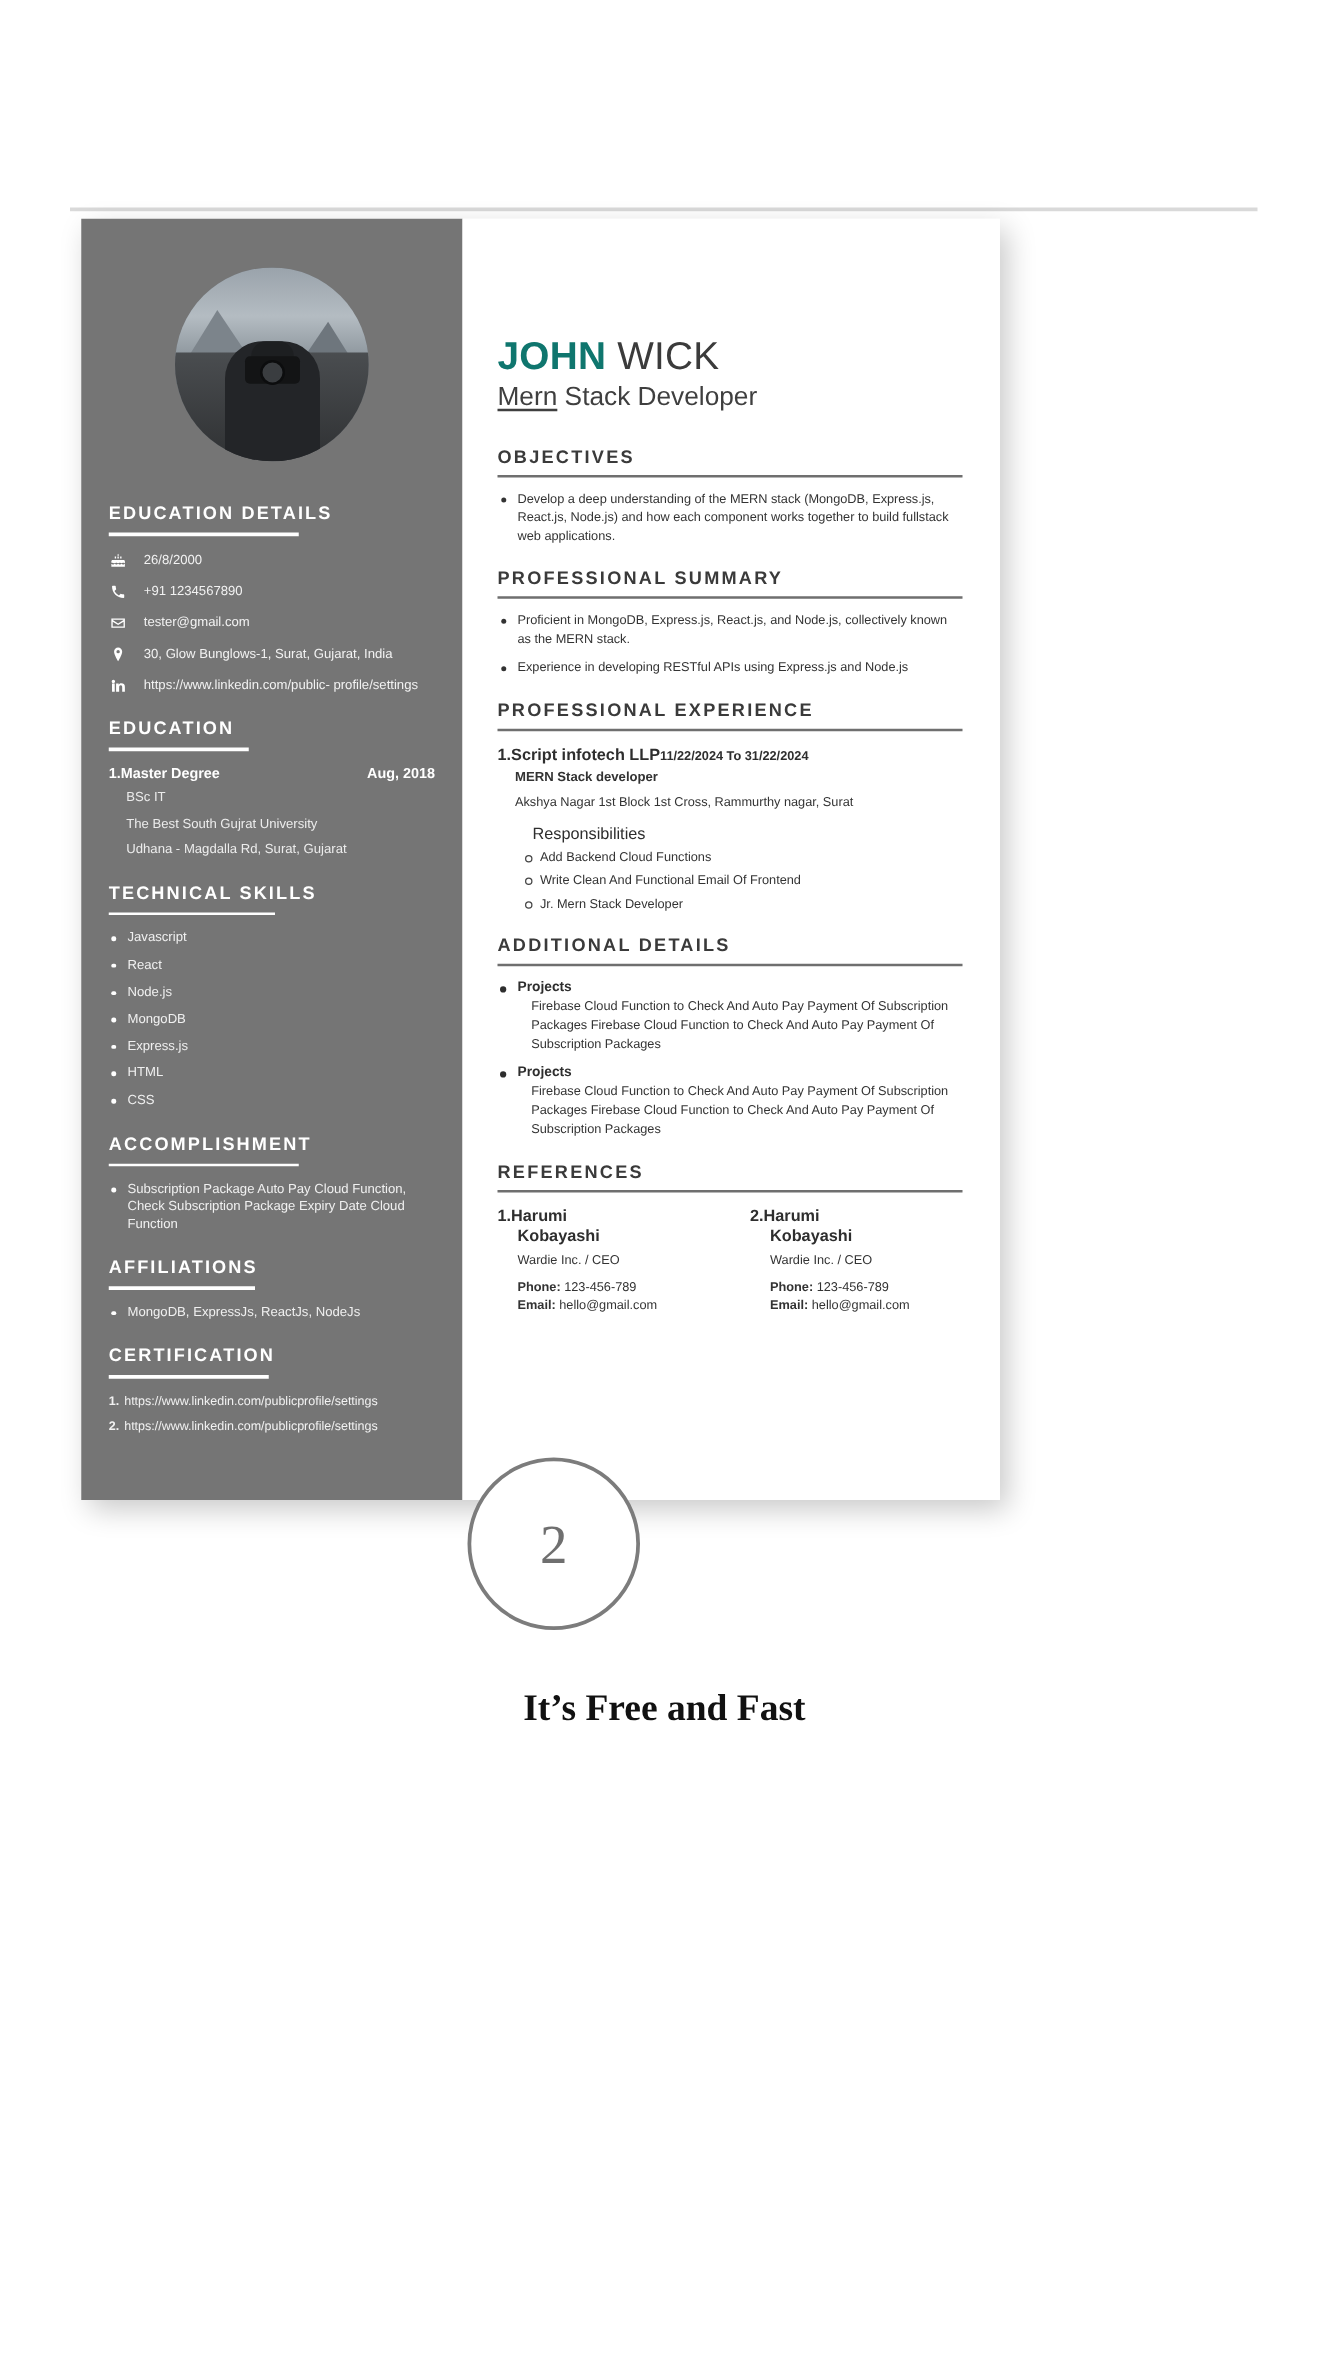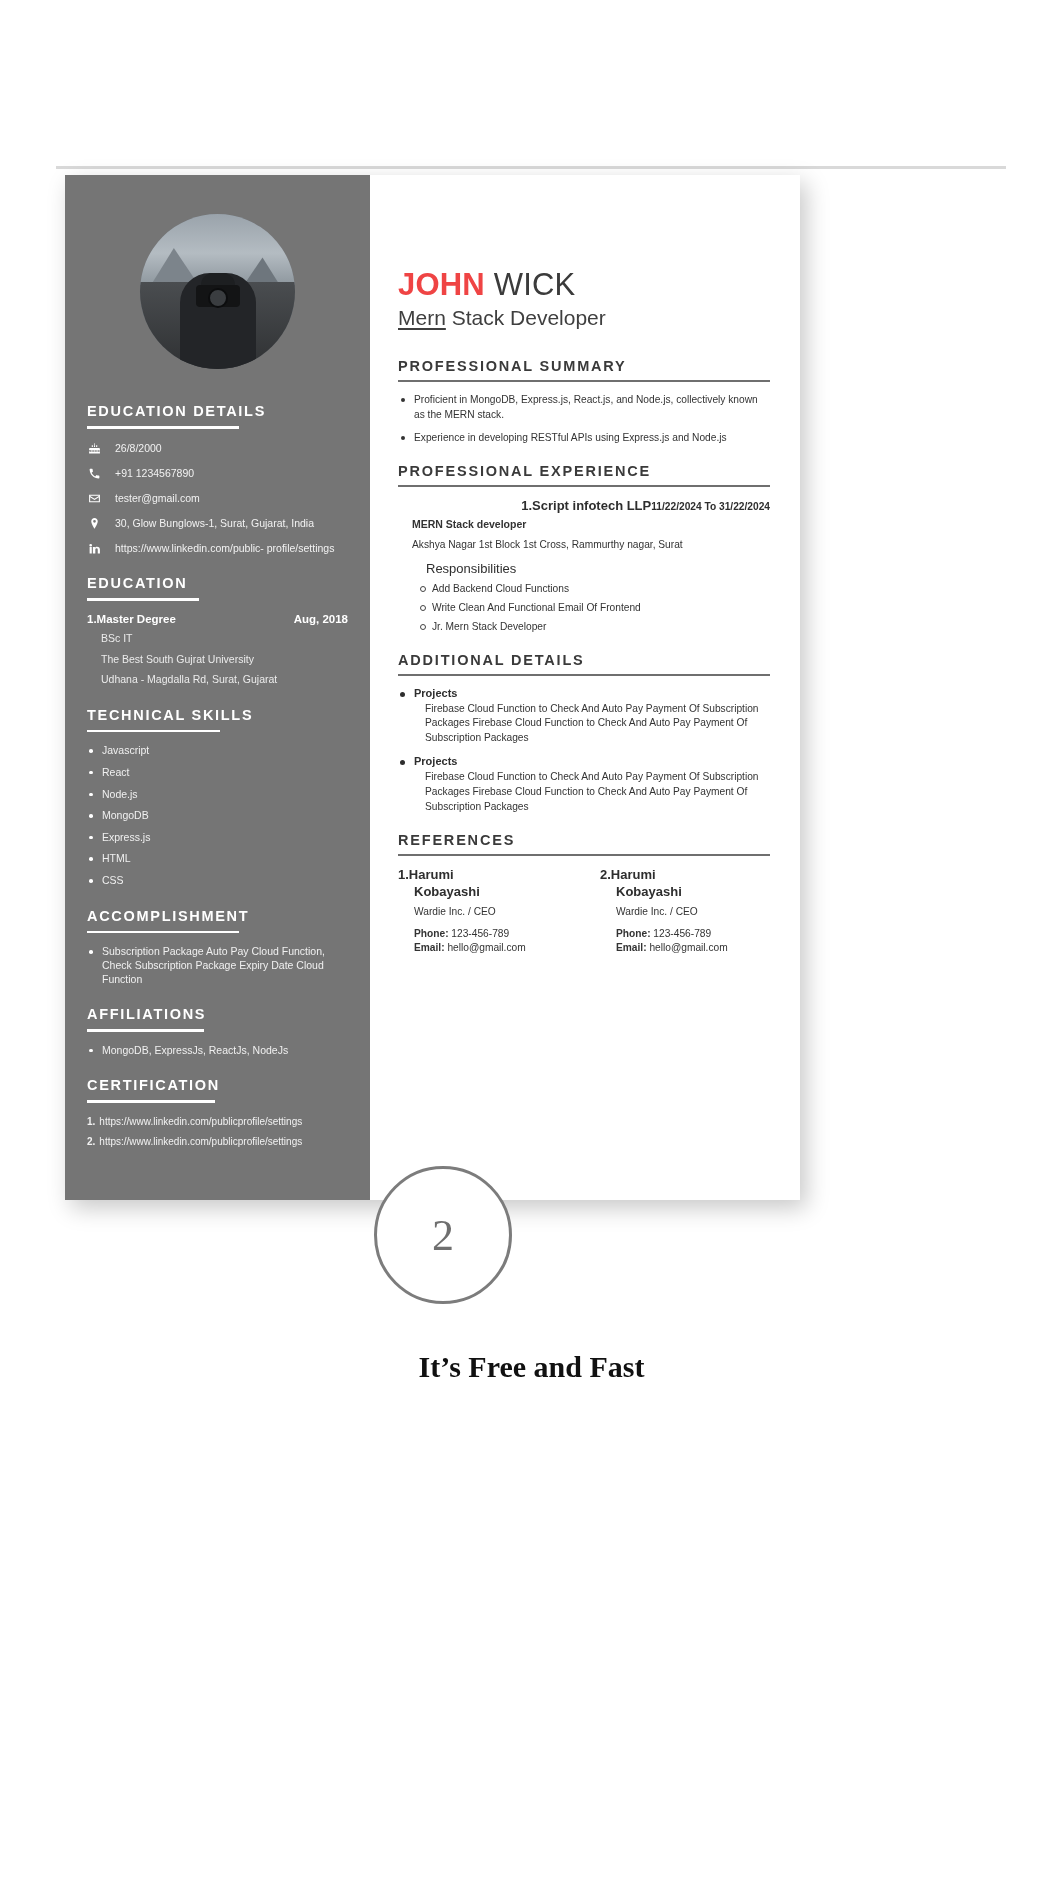--- a/index.html
+++ b/index.html
@@ -177,21 +177,21 @@
     padding: 92px 30px 24px 28px;
     color: #2f2f2f;
   }
   .name {
     font-size: 31px;
     letter-spacing: 0.2px;
     color: #3b3b3b;
     margin-bottom: 3px;
     font-weight: 300;
   }
-  .name b { font-weight: 700; color: #ef4444; }
+  .name b { font-weight: 700; color: #0f766e; }
   .role {
     font-size: 21px;
     font-weight: 300;
     color: #3f3f3f;
     margin-bottom: 28px;
   }
   .role u { text-decoration: underline; text-underline-offset: 3px; }
 
   .sec-h {
     font-size: 14.5px;
@@ -218,21 +218,21 @@
     position: relative;
     margin-bottom: 8px;
   }
   .bul li:before {
     content: "";
     position: absolute; left: 3px; top: 5px;
     width: 4px; height: 4px; border-radius: 50%;
     background: #333333;
   }
 
-  .job-head { display: flex; justify-content: flex-end; align-items: baseline; }
+  .job-head { display: flex; justify-content: flex-start; align-items: baseline; }
   .job-title { font-size: 13px; font-weight: 700; color: #2e2e2e; }
   .job-title .num { font-weight: 700; }
   .job-date { font-size: 10.2px; font-weight: 600; color: #2e2e2e; }
   .job-role { font-size: 10.5px; font-weight: 700; color: #333; margin-left: 14px; margin-top: 5px; }
   .job-addr { font-size: 10.2px; color: #333; margin-left: 14px; margin-top: 9px; }
   .resp-h { font-size: 13px; font-weight: 400; color: #2e2e2e; margin-left: 28px; margin-top: 11px; margin-bottom: 6px; }
   .resp-list { list-style: none; margin-left: 20px; }
   .resp-list li {
     font-size: 10.2px; color: #333; margin-bottom: 5px;
     padding-left: 14px; position: relative; line-height: 1.35;
@@ -426,20 +426,27 @@
 
     <main class="main">
 
       <h1 class="name">
         <b>JOHN</b><span>&nbsp;</span><span>WICK</span>
       </h1>
       <div class="role">
         <u>Mern</u><span> Stack Developer</span>
       </div>
 
+      <section>
+        <div class="sec-h">OBJECTIVES</div>
+        <div class="sec-rule"></div>
+        <ul class="bul">
+          <li>Develop a deep understanding of the MERN stack (MongoDB, Express.js, React.js, Node.js) and how each component works together to build fullstack web applications.</li>
+        </ul>
+      </section>
 
       <section>
         <div class="sec-h">PROFESSIONAL SUMMARY</div>
         <div class="sec-rule"></div>
         <ul class="bul">
           <li>Proficient in MongoDB, Express.js, React.js, and Node.js, collectively known as the MERN stack.</li>
           <li>Experience in developing RESTful APIs using Express.js and Node.js</li>
         </ul>
       </section>
 

